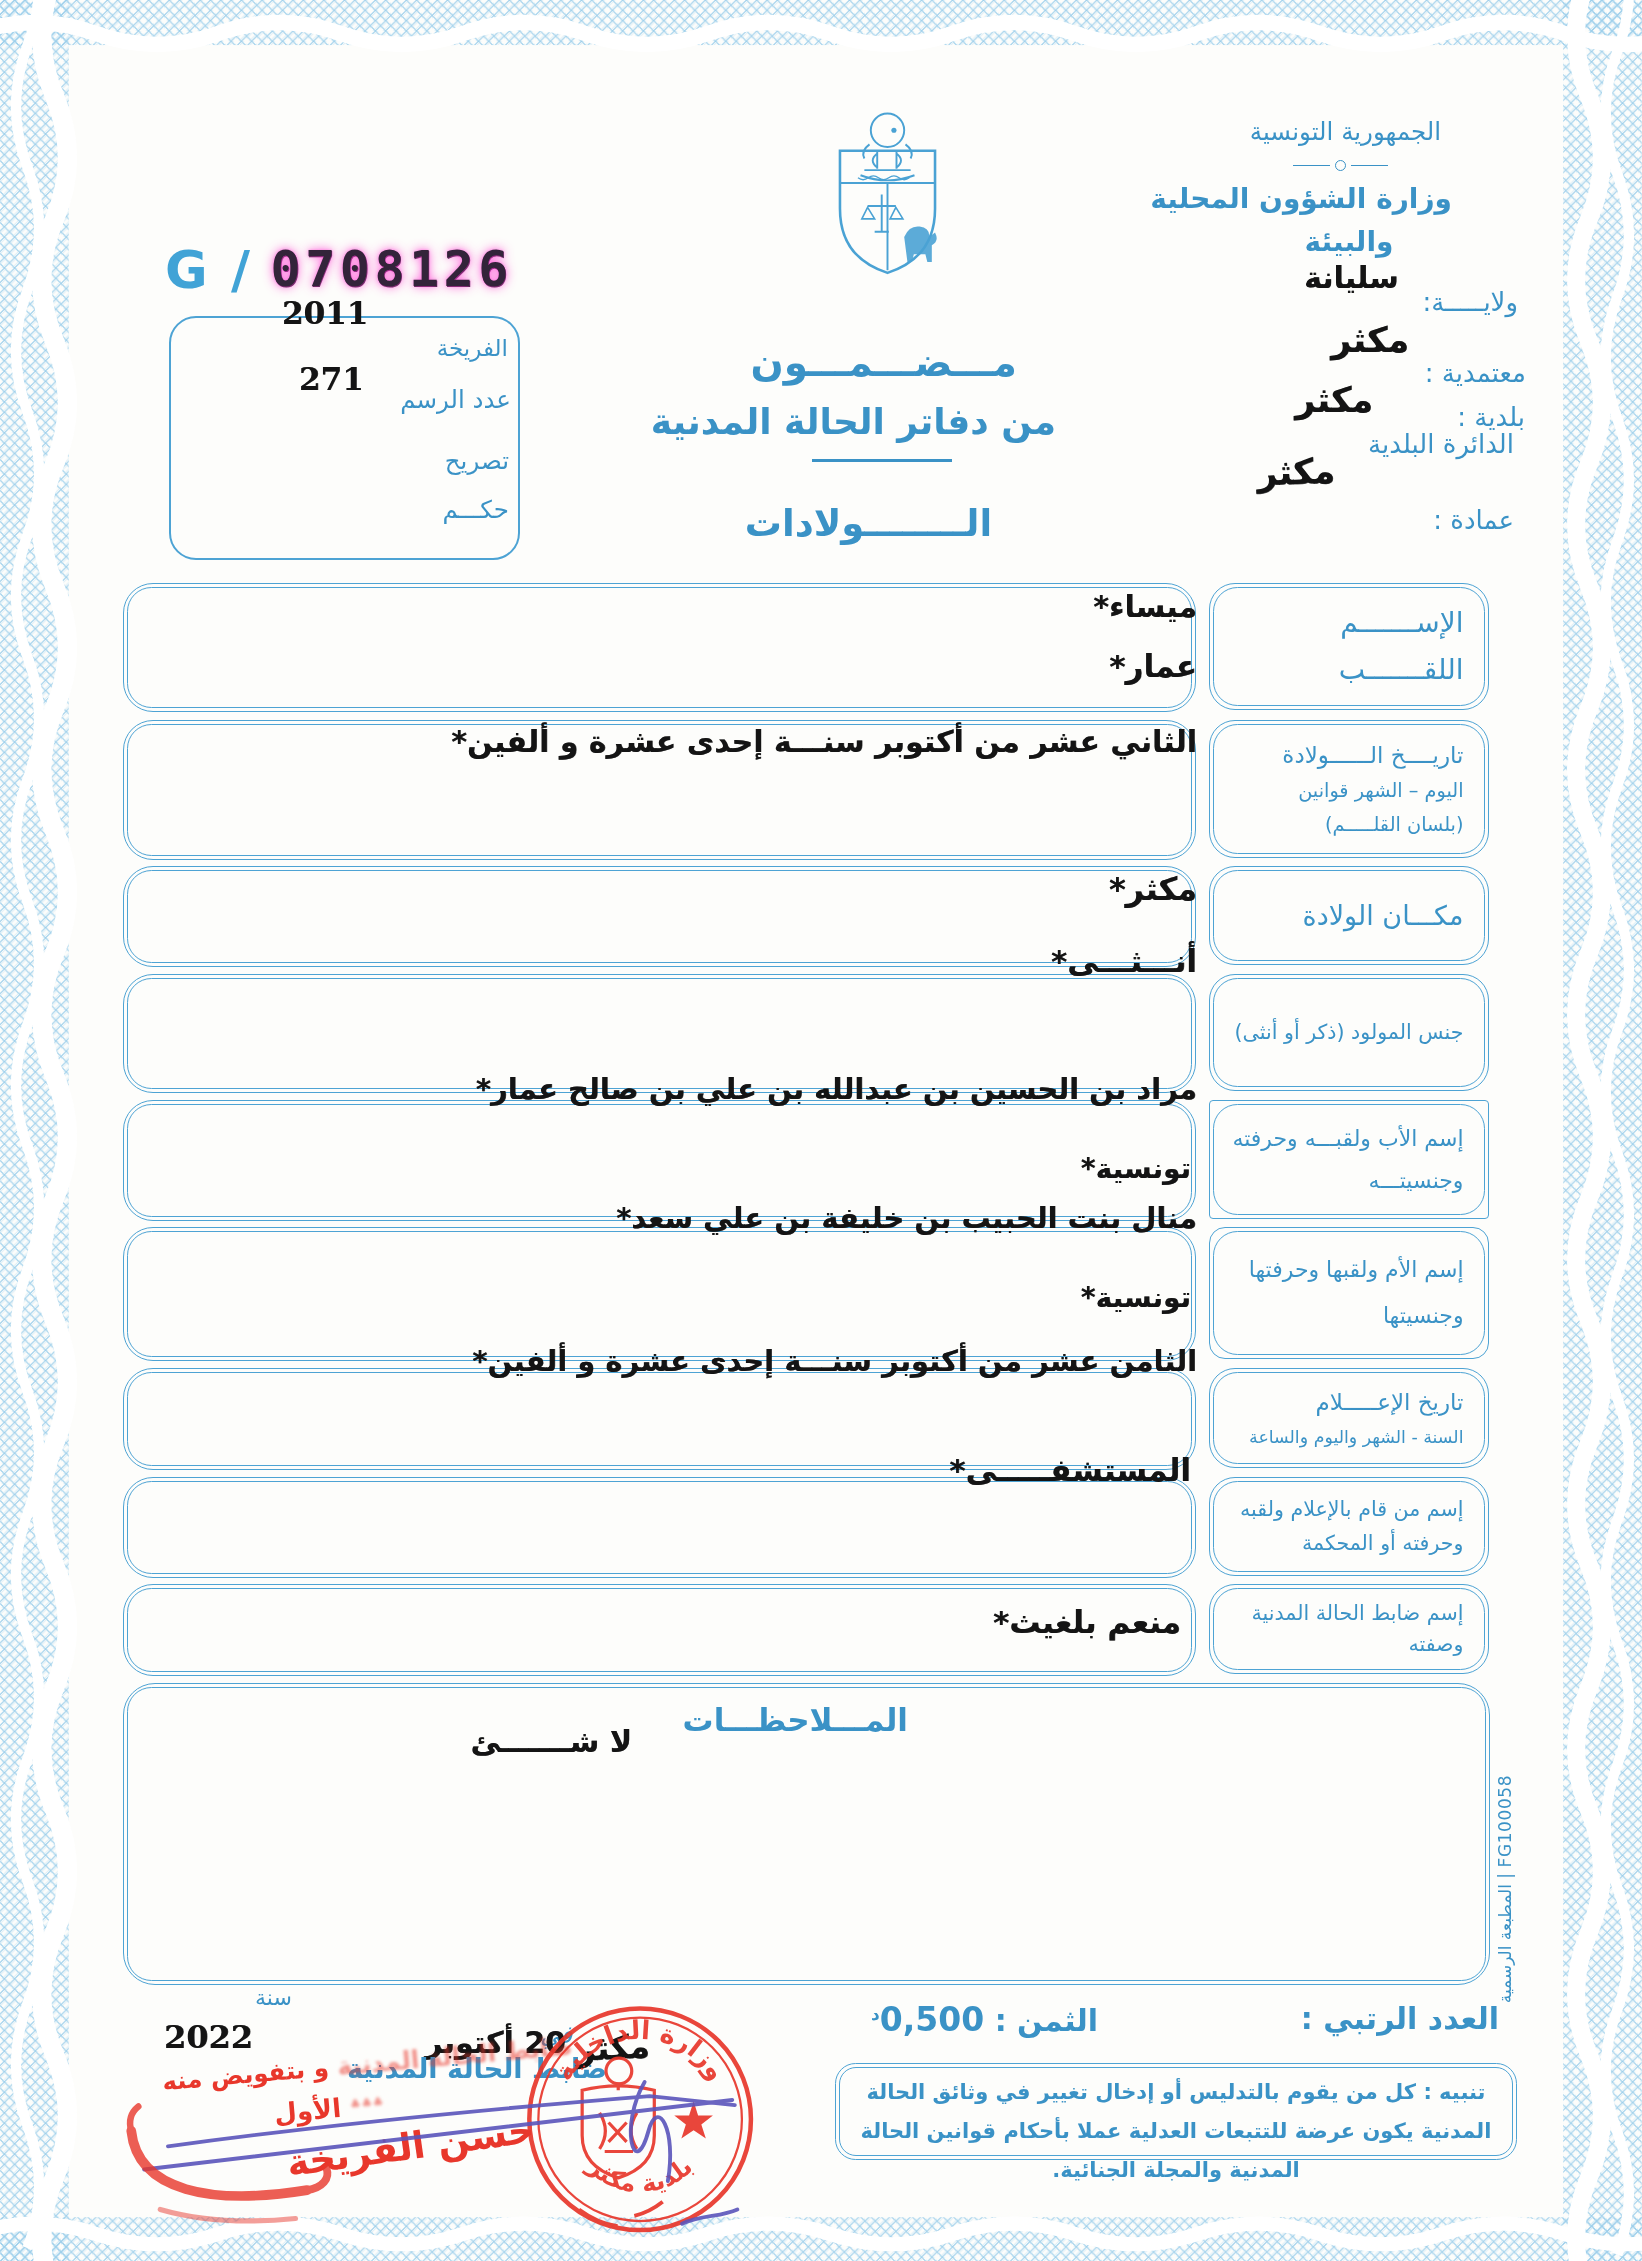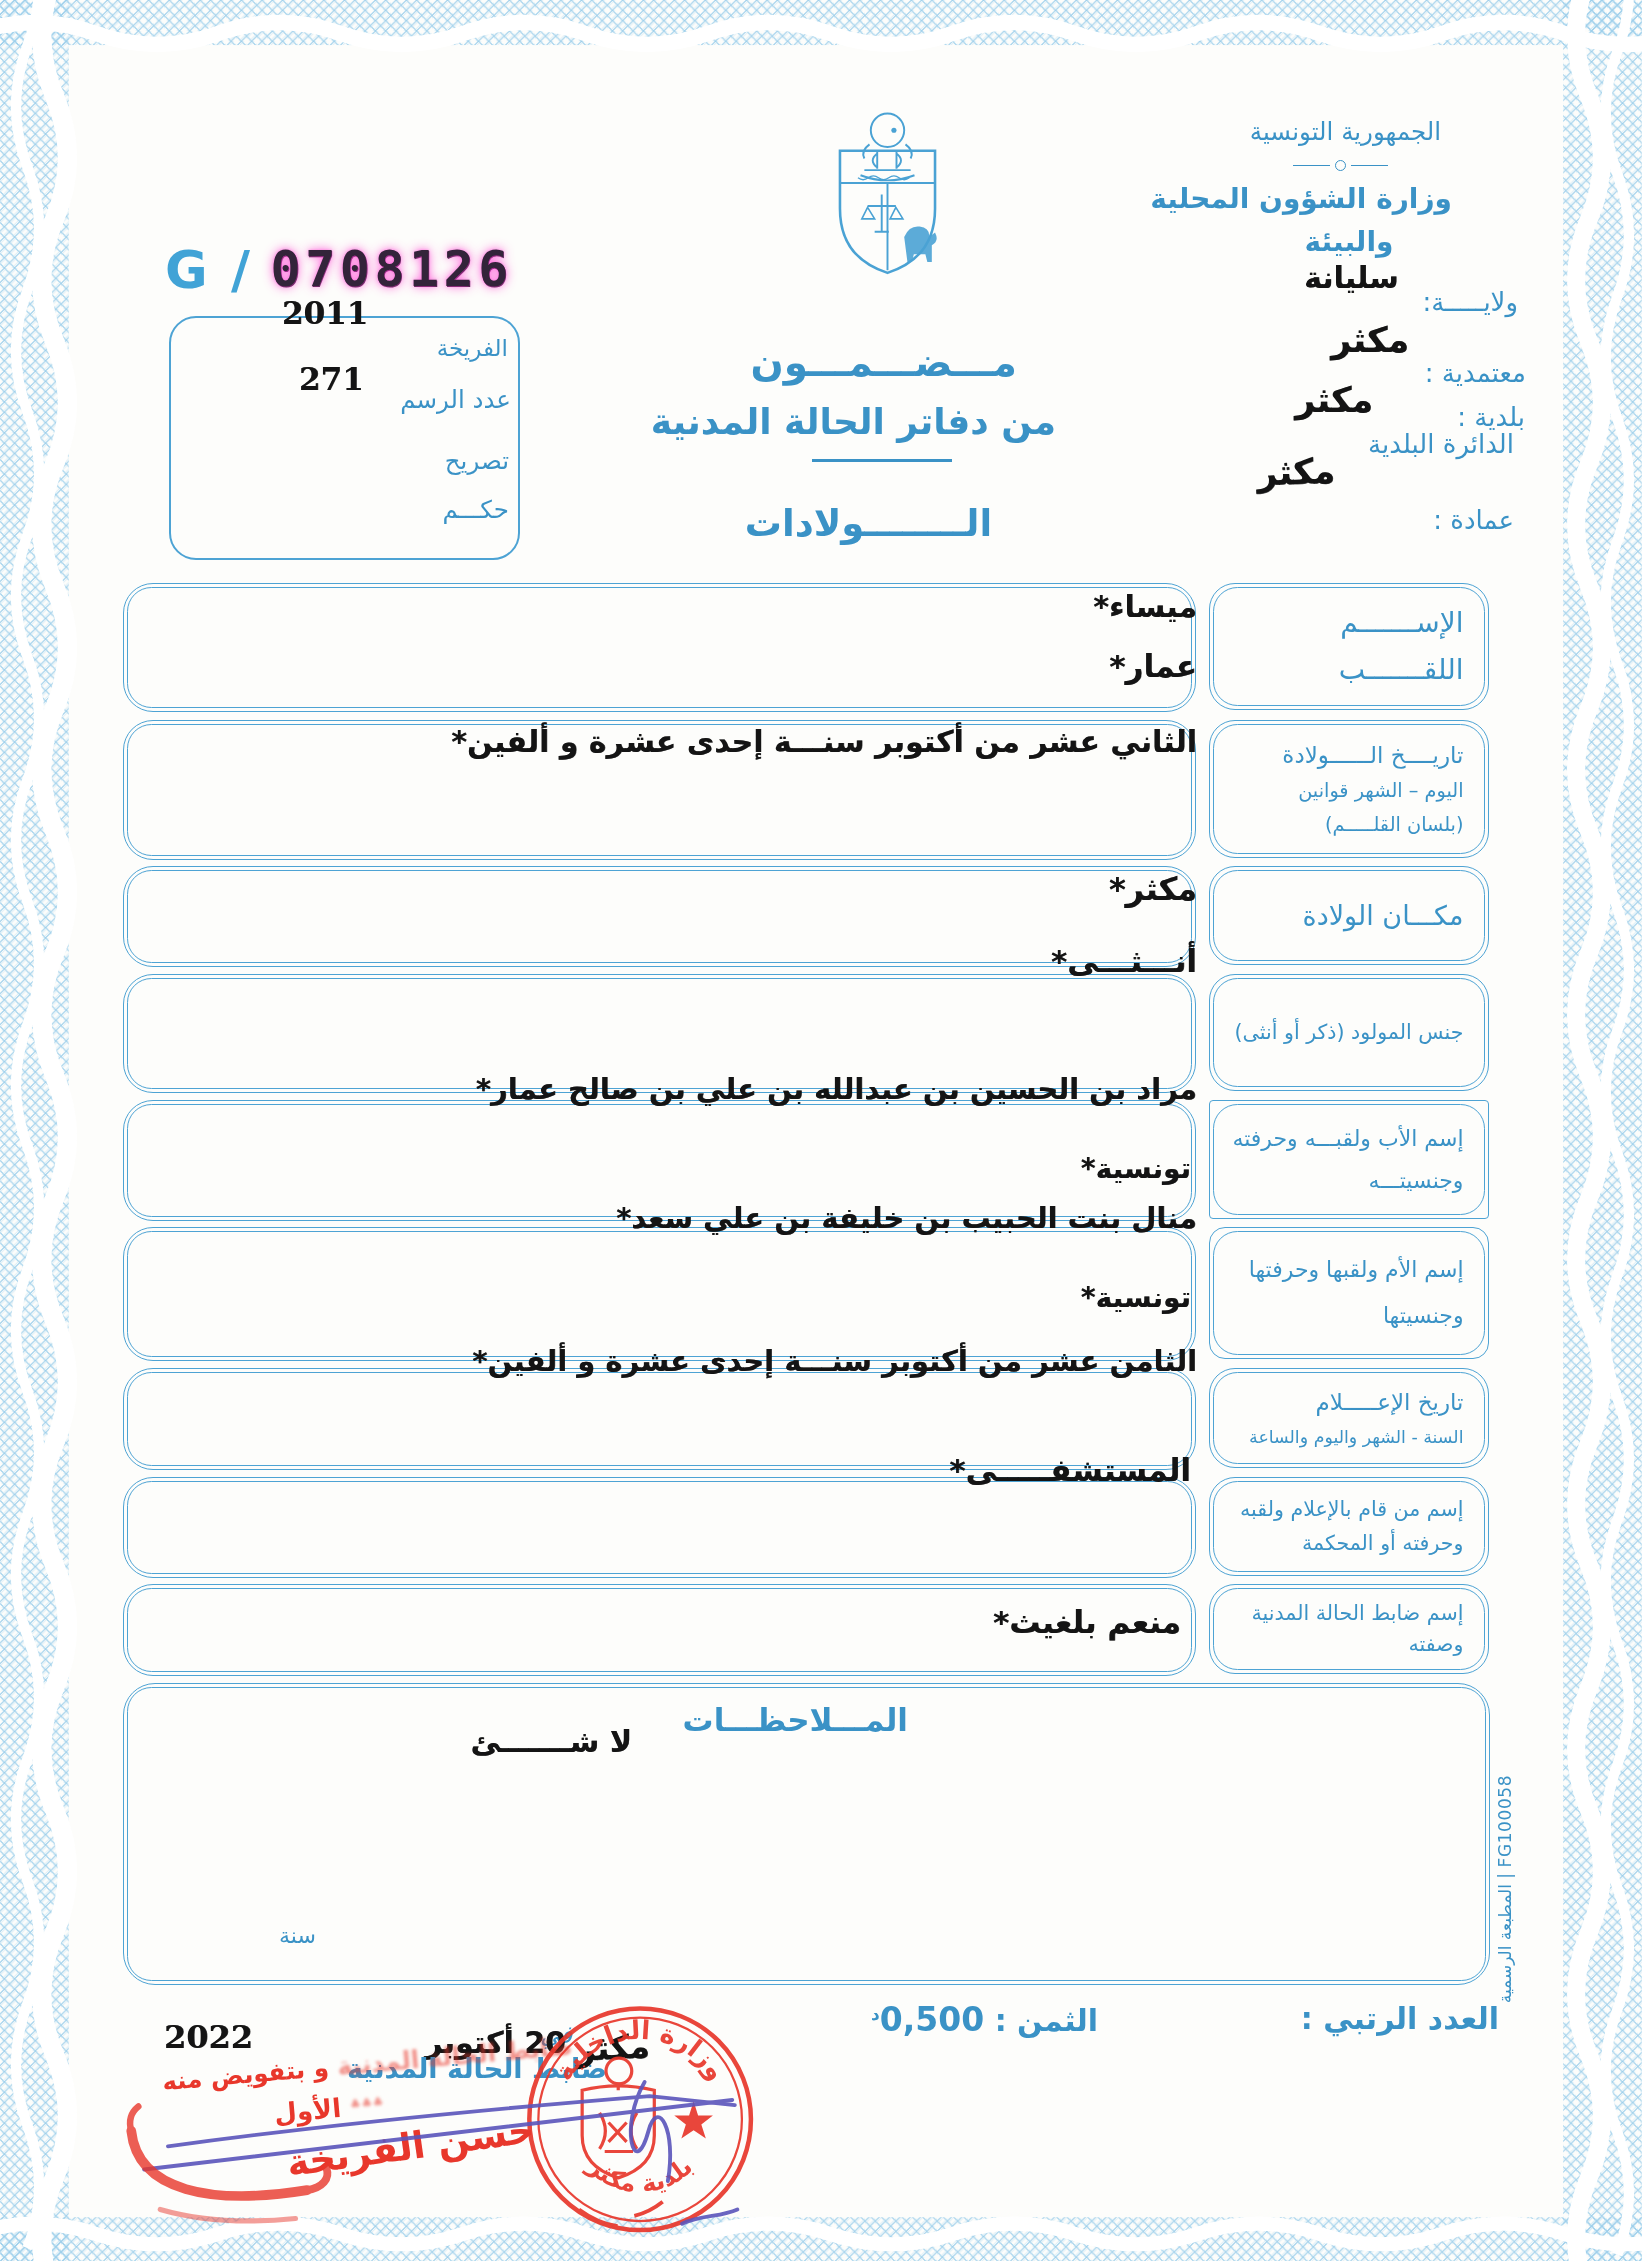--- a/index.html
+++ b/index.html
@@ -196,22 +196,25 @@
   <div class="abs ink" style="right:1010px;top:1724px;font-size:30px;z-index:3;">لا شـــــــئ</div>
 
   <div class="sideprint">المطبعة الرسمية | FG100058</div>
 
   <div class="abs blb" style="right:143px;top:2001px;font-size:30px;">العدد الرتبي :</div>
   <div class="abs blb" style="right:544px;top:2000px;font-size:30px;direction:rtl;">
     <span>الثمن :</span>
     <span style="font-size:33px;">0,500</span><sup class="cur">د</sup>
   </div>
 
-
-  <div class="abs bl" style="left:256px;top:1923px;font-size:22px;margin-left:24px;">سنة</div>
+  <div class="warnbox">
+    <div class="warntext">تنبيه : كل من يقوم بالتدليس أو إدخال تغيير في وثائق الحالة المدنية يكون عرضة للتتبعات العدلية عملا بأحكام قوانين الحالة المدنية والمجلة الجنائية.</div>
+  </div>
+
+  <div class="abs bl" style="left:256px;top:1985px;font-size:22px;">سنة</div>
   <div class="abs ink serif" style="left:165px;top:2018px;font-size:32px;">2022</div>
   <div class="abs bl" style="left:541px;top:2020px;font-size:24.5px;font-style:italic;">في</div>
   <div class="abs ink" style="left:426px;top:2025px;font-size:30px;direction:rtl;">20 أكتوبر</div>
   <div class="abs ink" style="left:577px;top:2028px;font-size:33px;transform:rotate(-3deg);z-index:3;">مكثر</div>
   <div class="abs blb" style="left:348px;top:2053px;font-size:27px;">ضابط الحالة المدنية</div>
 
   <div class="redblock">
     <div class="redl" style="font-size:24.5px;">
       <span class="faint">ضابط الحالة المدنية</span>
       <span>و بتفويض منه</span>

